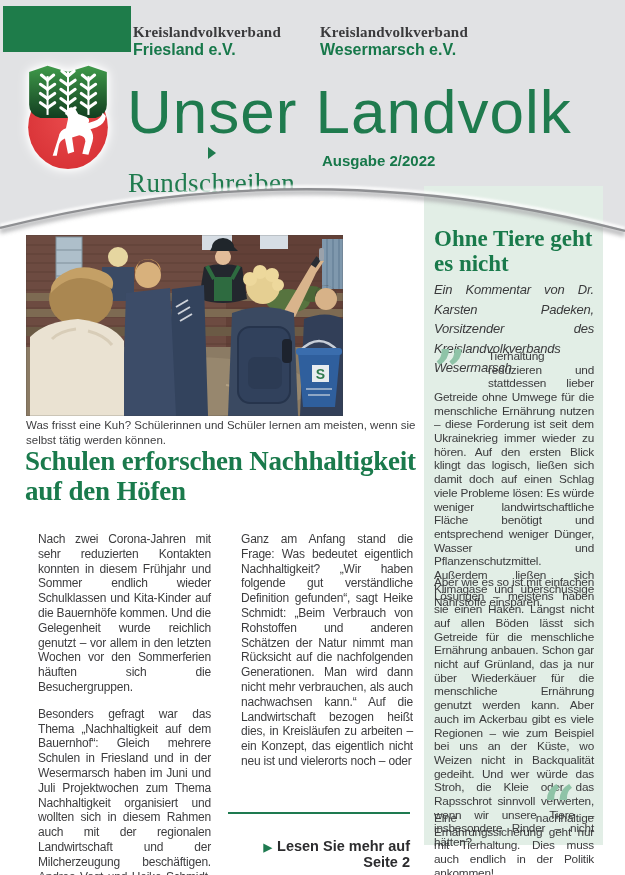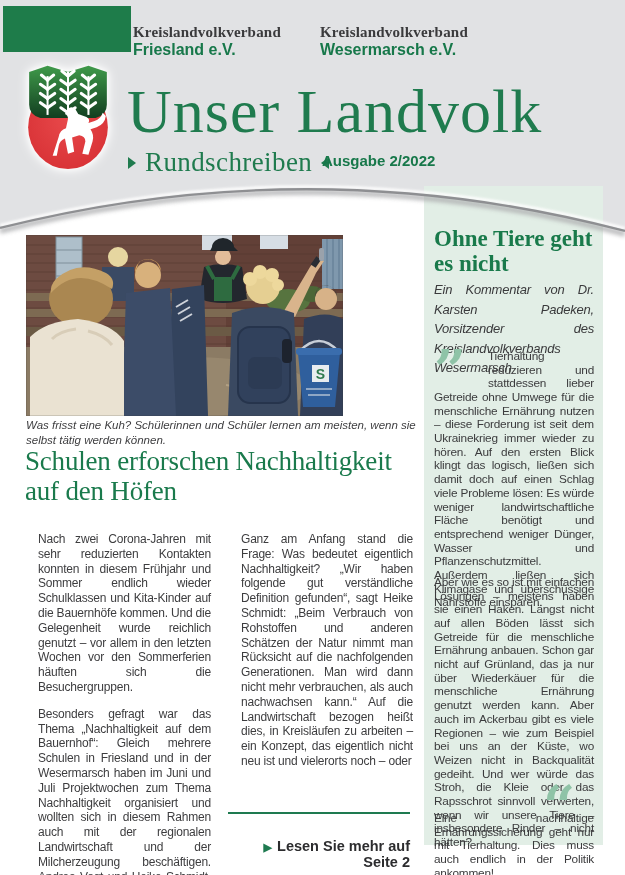--- a/index.html
+++ b/index.html
@@ -8,23 +8,23 @@
   .abs{position:absolute;}
 
   
   #header-bg{left:0;top:2;width:625px;height:244px;background:#e1e2e4;}
   #corner-block{left:3px;top:6px;width:128px;height:46px;background:#1e7c4a;}
   .org{top:24px;line-height:17px;}
   .org .org-name{font-family:"Liberation Serif",serif;font-weight:bold;font-size:15px;color:#3a3a3c;letter-spacing:.2px;}
   .org .org-region{font-family:"Liberation Sans",sans-serif;font-weight:bold;font-size:16px;color:#17784a;}
   #org1{left:133px;}
   #org2{left:320px;}
-  #page-title{left:127px;top:76px;font-family:Liberation Serif, serif;font-size:62px;
+  #page-title{left:127px;top:76px;font-family:Liberation Sans, sans-serif;font-size:62px;
               color:#1f7b4e;letter-spacing:1px;white-space:nowrap;}
-  #sub-row{left:128px;top:147px;display:flex;align-items:center;gap:9px;}
+  #sub-row{left:128px;top:147px;display:flex;align-items:center;gap:9px;flex-direction:column;}
   .tri{width:0;height:0;display:inline-block;}
   .tri-right{border-top:6px solid transparent;border-bottom:6px solid transparent;border-left:8px solid #1f7b4e;}
   .tri-left{border-top:6px solid transparent;border-bottom:6px solid transparent;border-right:8px solid #1f7b4e;}
   #subtitle{font-family:"Liberation Serif",serif;font-size:27px;color:#1f7b4e;letter-spacing:.4px;}
   #issue{left:322px;top:152px;font-weight:bold;font-size:15px;color:#17784a;}
 
   #crest{left:22px;top:60px;width:92px;height:118px;
          filter:drop-shadow(0 0 3px #fff) drop-shadow(0 0 6px rgba(255,255,255,.95));}
 
   
@@ -43,22 +43,22 @@
   #panel-p2{top:378px;}
   #panel-p3{top:614px;}
   .q-open{float:left;width:50px;height:32px;overflow:visible;display:block;
           font-family:"DejaVu Serif",serif;font-weight:bold;font-size:56px;line-height:40px;
           color:#8fc3a7;margin:0 4px 2px 0;}
   .q-close{position:absolute;right:8px;top:592px;width:52px;height:48px;overflow:visible;
            font-family:"DejaVu Serif",serif;font-weight:bold;font-size:56px;line-height:56px;color:#8fc3a7;}
 
   
   #photo{left:26px;top:235px;width:317px;height:181px;}
-  #caption{left:26px;top:418px;width:392px;font-style:italic;font-size:11.5px;line-height:15px;color:#3e3e40;}
-  #headline{left:25px;top:446px;width:402px;font-family:"Liberation Serif",serif;font-weight:normal;
+  #caption{left:26px;top:418px;width:392px;font-size:11.5px;line-height:15px;color:#3e3e40;}
+  #headline{left:25px;top:446px;width:402px;font-family:"Liberation Serif",serif;font-weight:bold;
             font-size:27px;line-height:30px;color:#1a7a4c;letter-spacing:-.2px;}
   .bodycol{top:520px;width:197px;font-size:12px;line-height:14.8px;text-align:justify;
            letter-spacing:-.2px;color:#3d3d3f;hyphens:auto;-webkit-hyphens:auto;}
   .bodycol p{margin:12px;}
   #col1{left:26px;}
   #col2{left:229px;width:196px;}
   #readmore{left:228px;top:812px;width:182px;}
   #readmore .rule{border-top:2px solid #1e7a50;margin:0;}
   #readmore .rm-line{margin-top:24px;text-align:right;font-weight:bold;font-size:14.5px;color:#2c2c2e;}
   #readmore .rm-arrow{color:#1e7a50;font-size:11px;margin-right:5px;}

